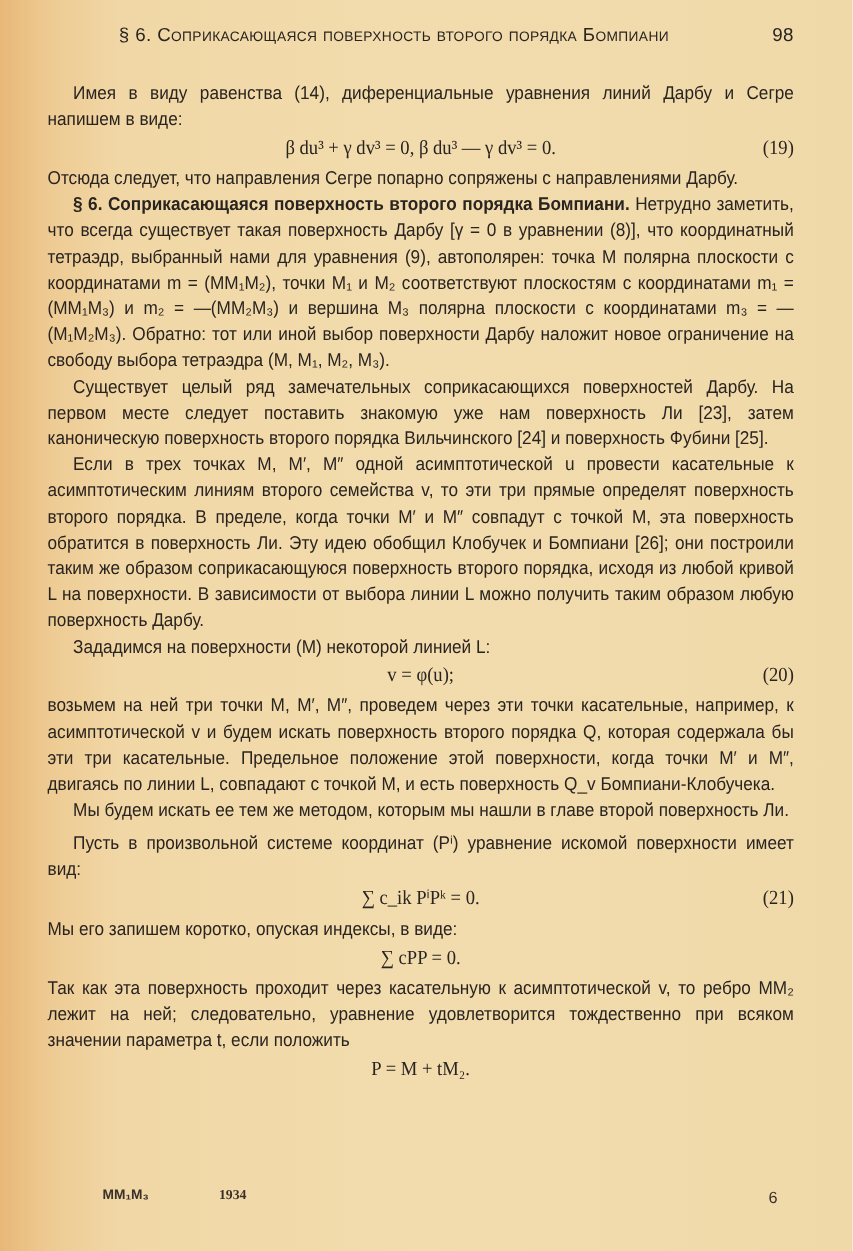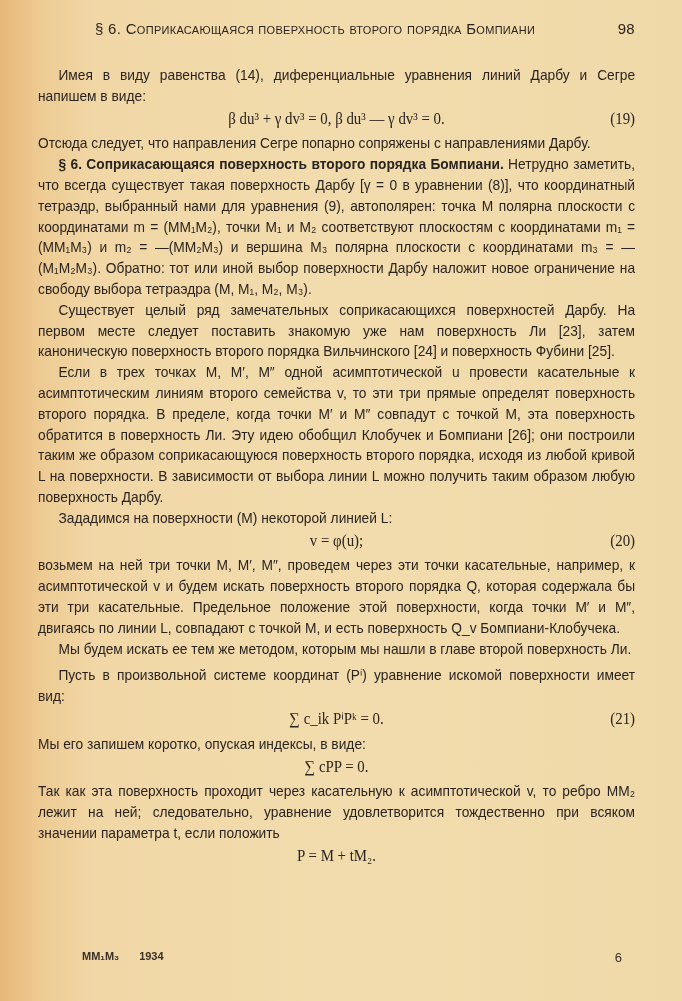--- a/index.html
+++ b/index.html
@@ -27,21 +27,21 @@
   .eq {
     position:relative; text-align:center; margin:2px 0 4px 0; font-family:"Liberation Serif", serif; font-size:16px;
   }
   .eq .num { position:absolute; right:0; top:0; }
   .bold { font-weight:bold; }
   .footer {
     position:absolute; left:82px; top:950px; width:540px;
     font-size:11px; font-weight:bold; color:#3a302a; display:flex;
   }
   .footer .pg { margin-left:auto; font-size:13px; font-weight:normal; }
-  .footer .yr { margin-left:20px; }
+  .footer .yr { margin-left:56px;font-family:Liberation Serif, serif; }
 </style>
 </head>
 <body>
 
 <div class="page">
   <div class="running-head">
     <span>
       <span>§ 6.</span>
       <span class="sc">Соприкасающаяся поверхность второго порядка Бомпиани</span>
     </span>

